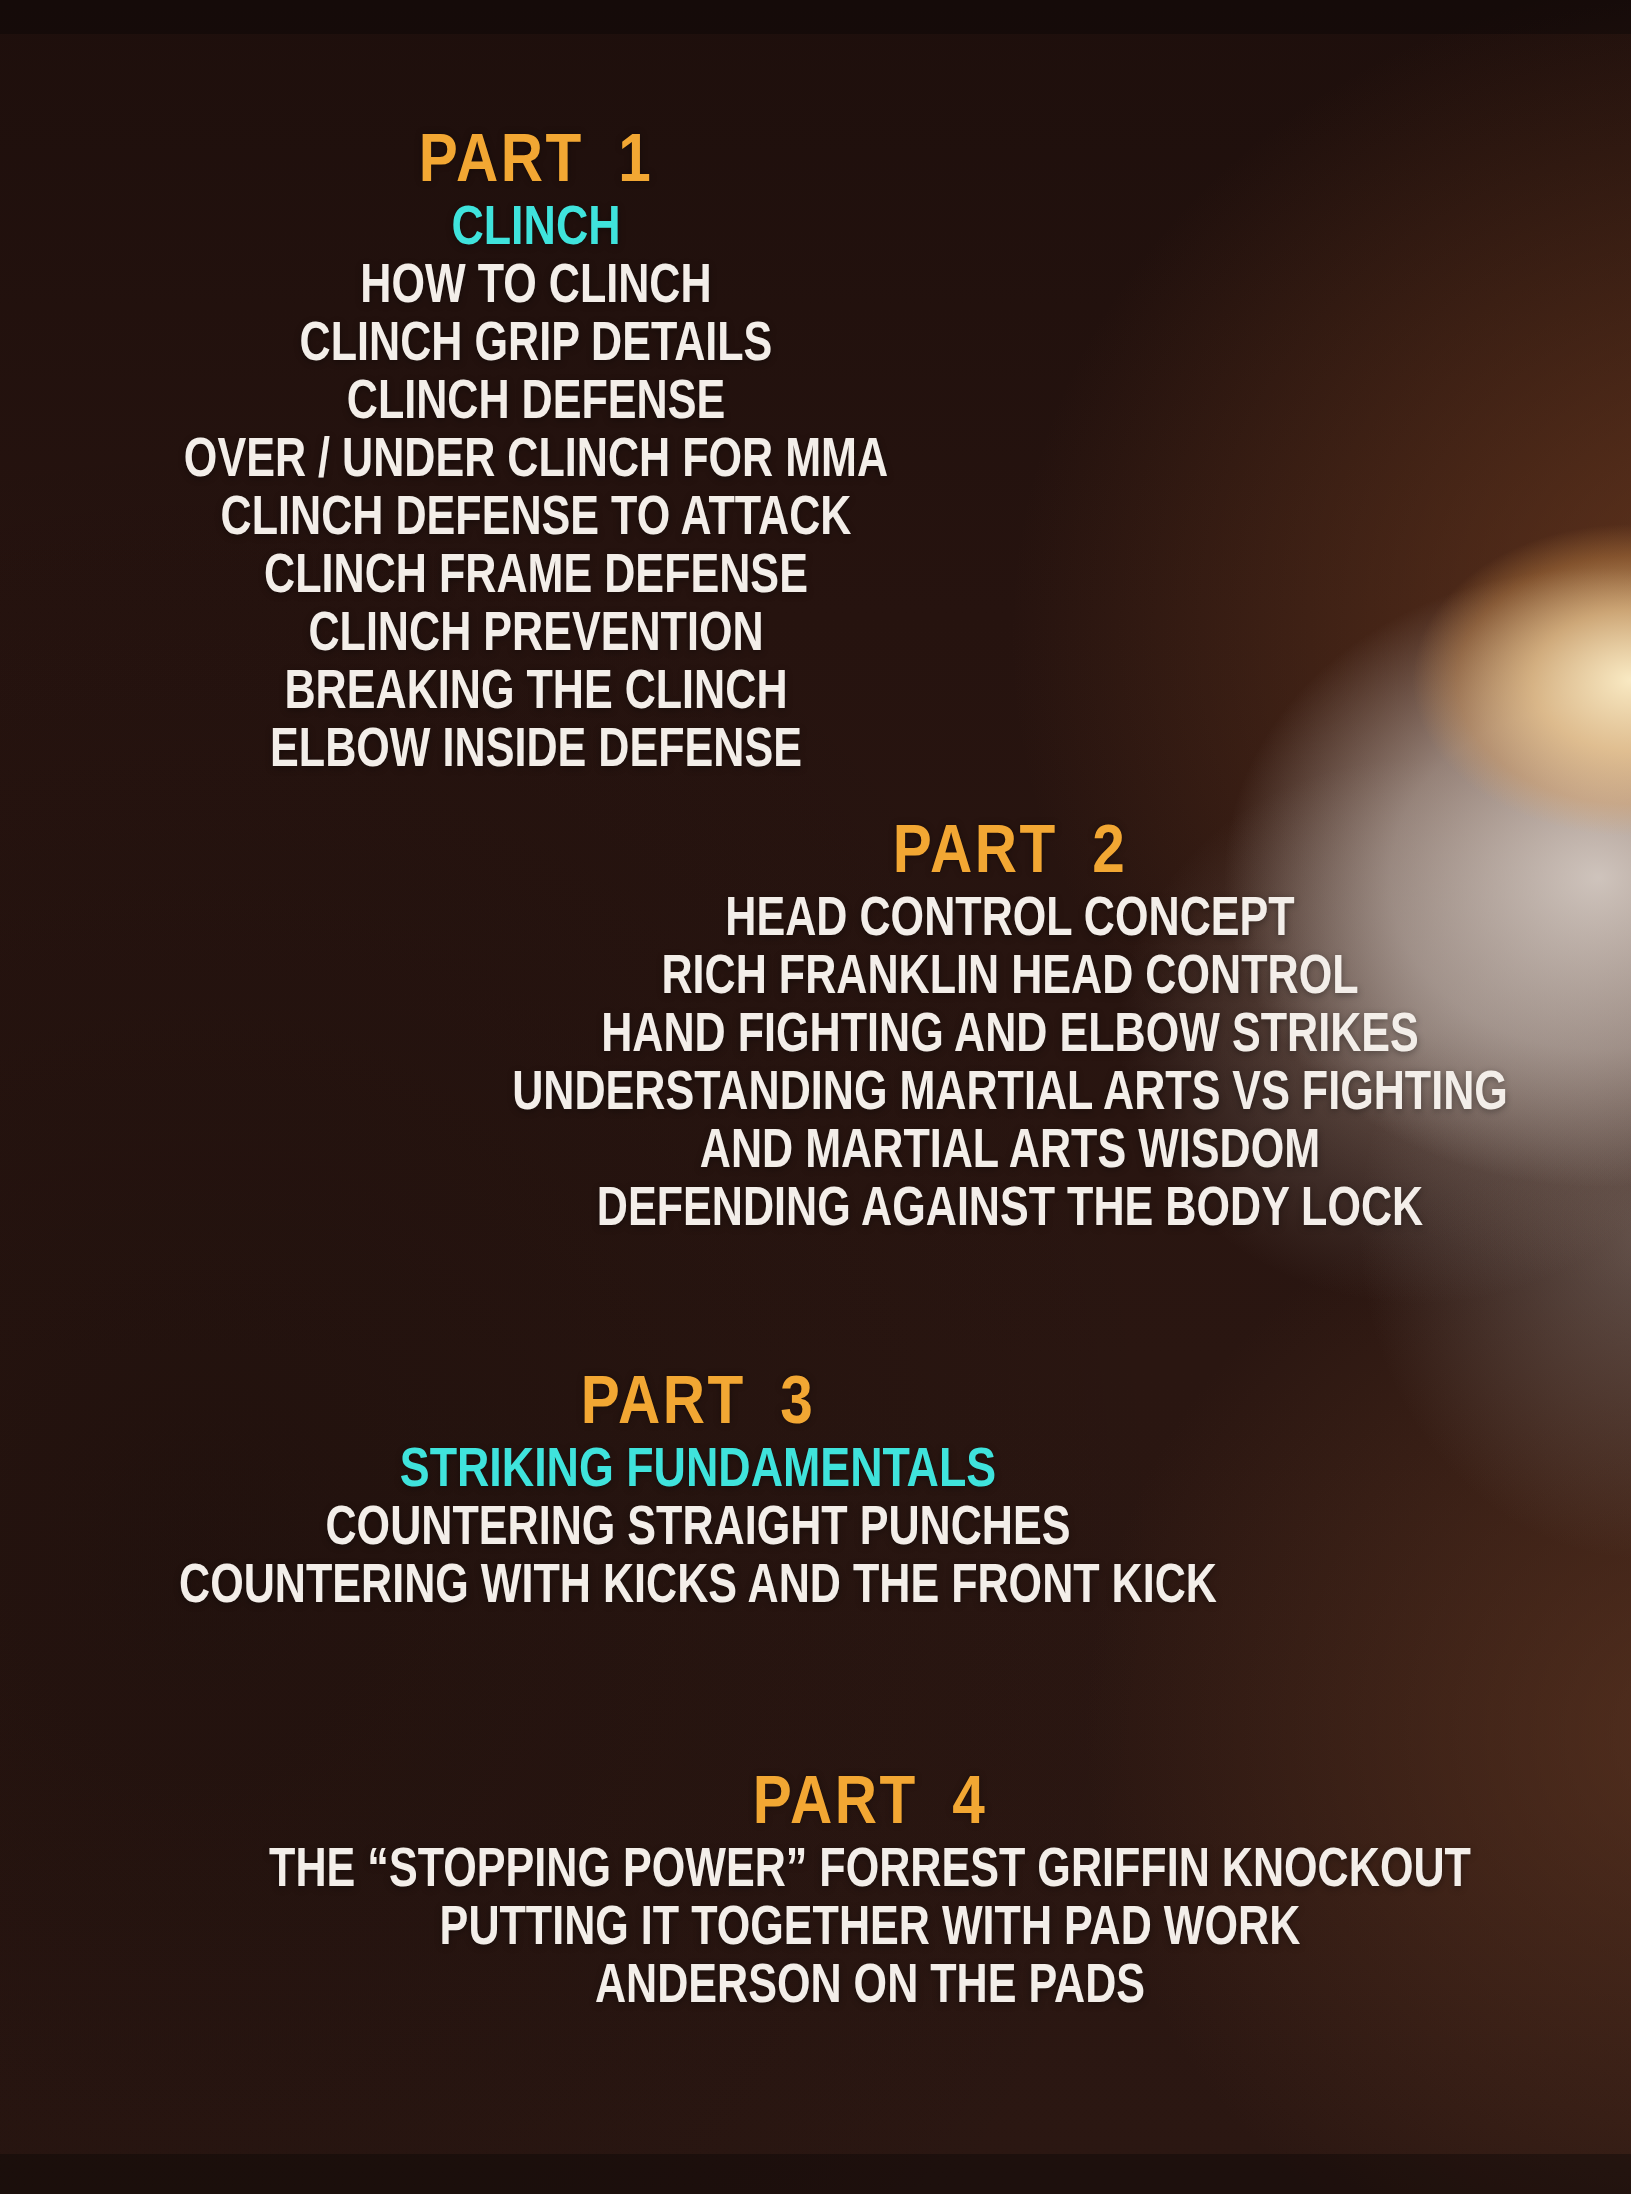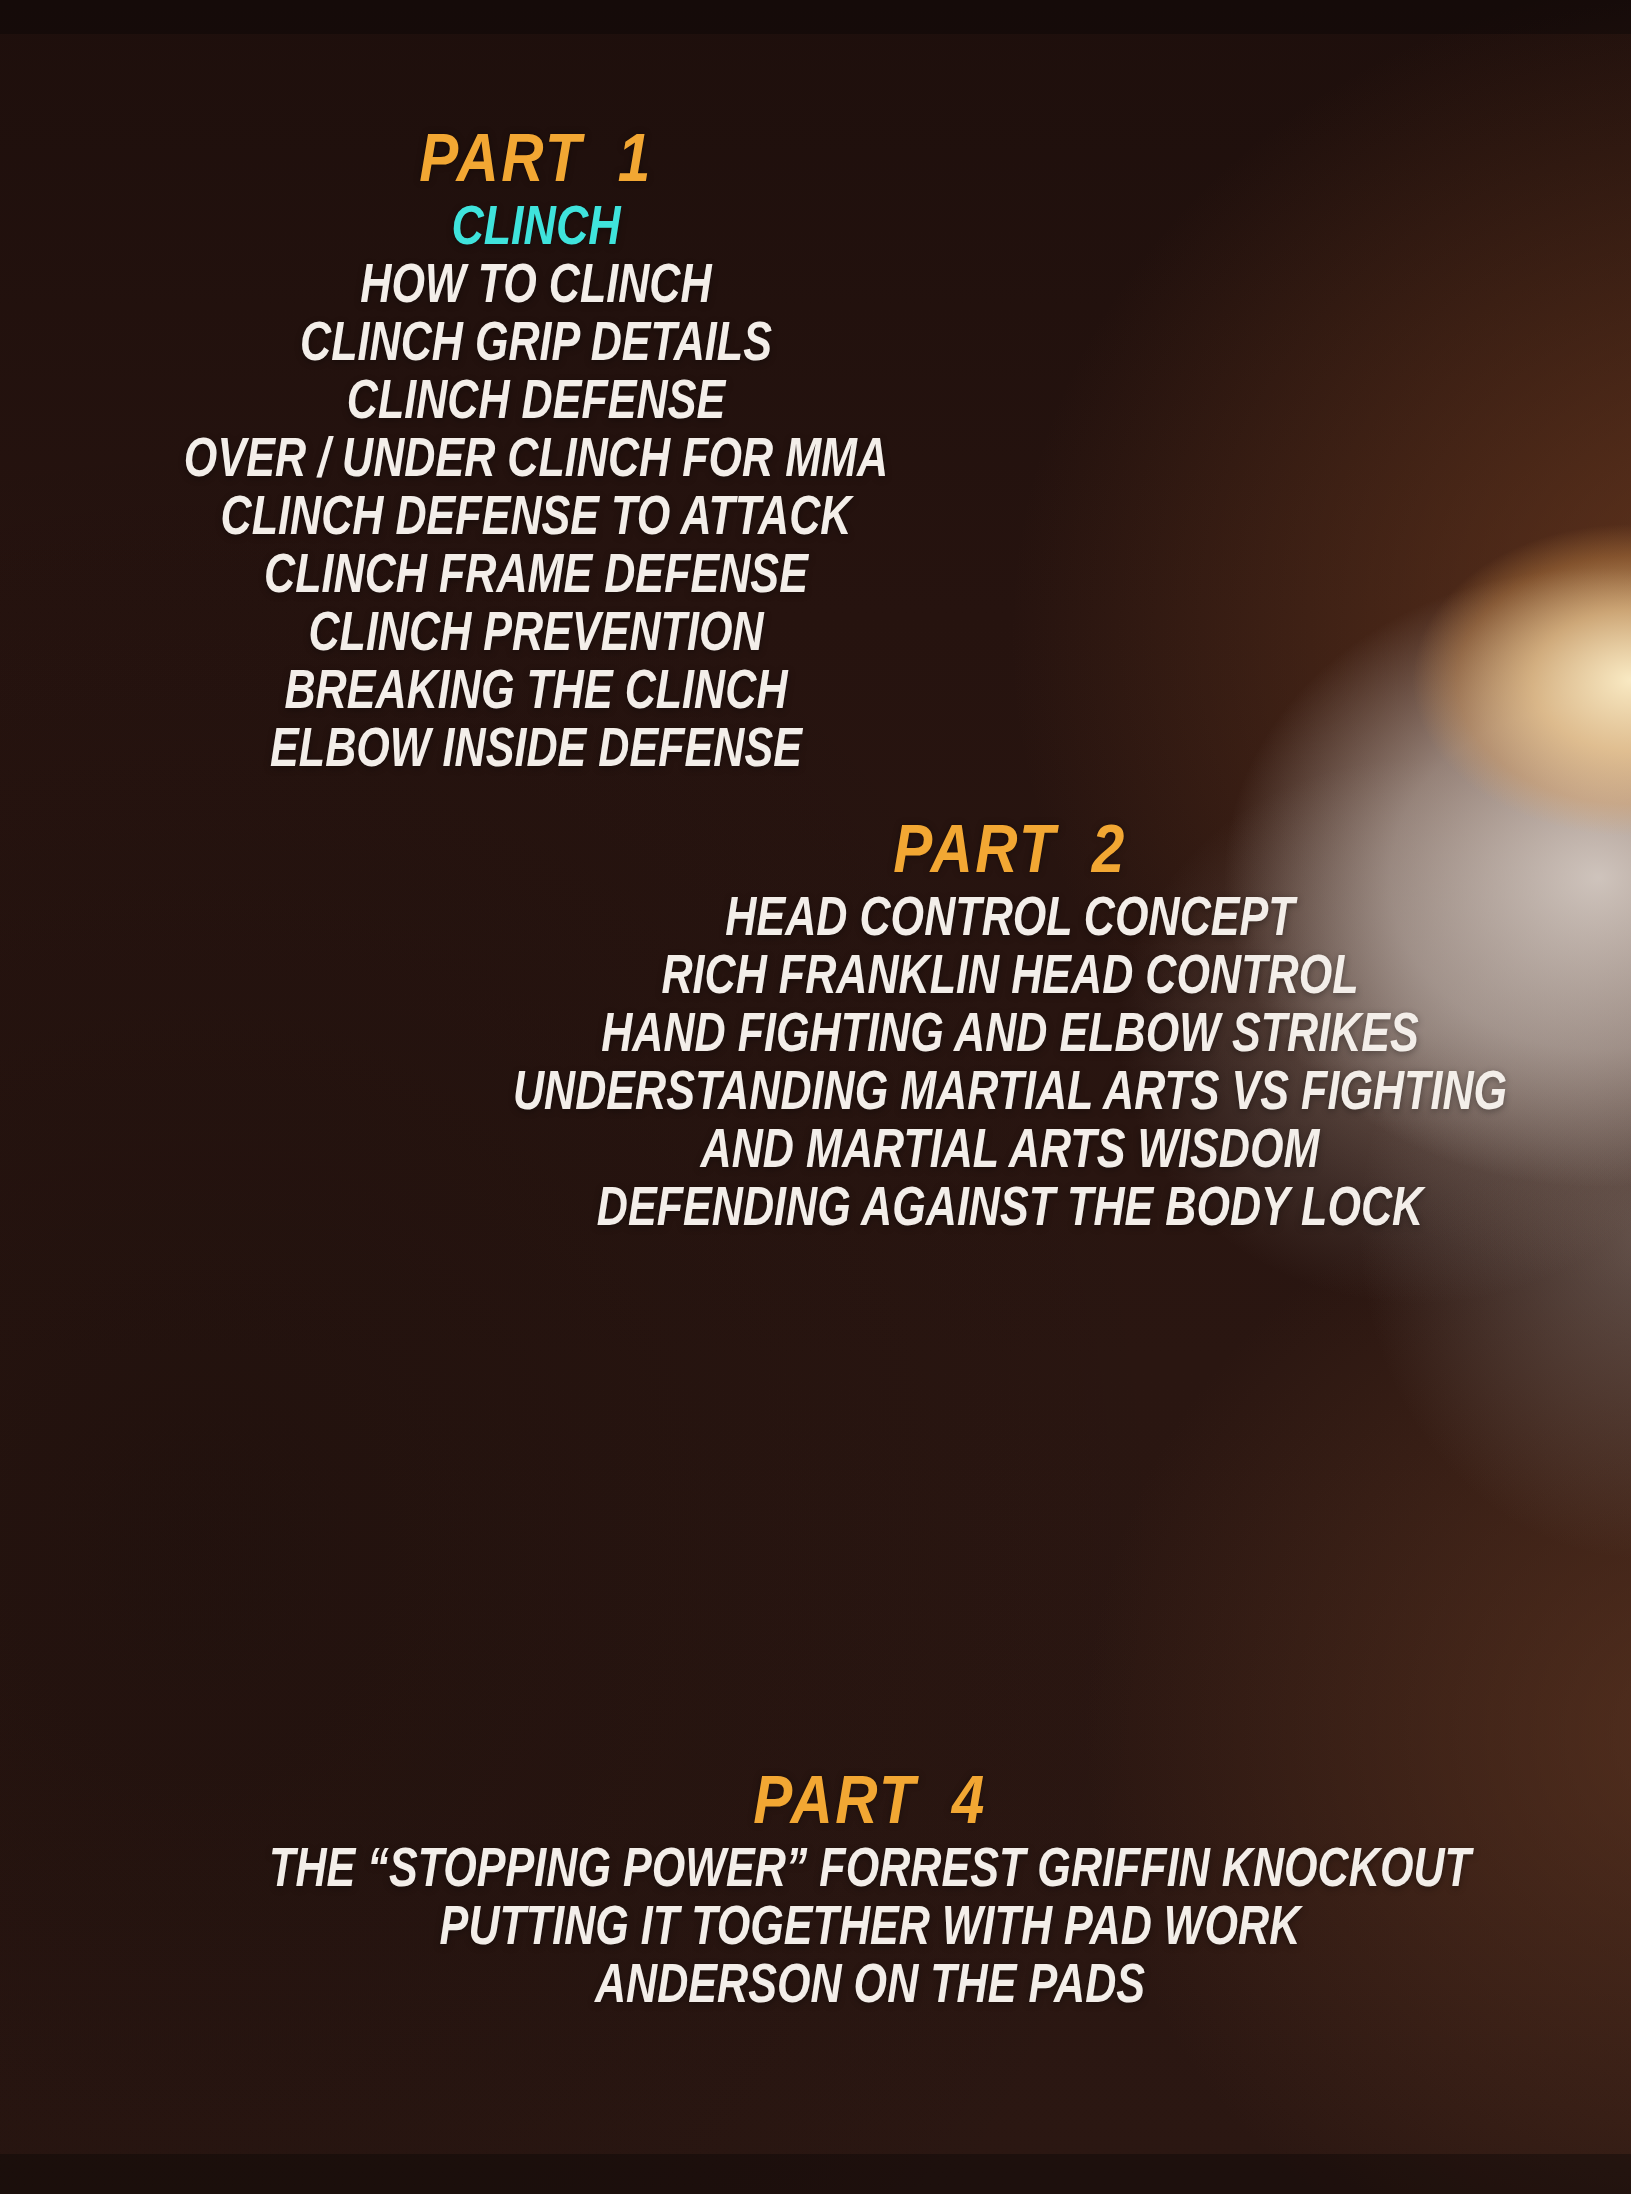--- a/index.html
+++ b/index.html
@@ -56,21 +56,21 @@
     text-shadow:0 2px 8px rgba(0,0,0,0.35);
   }
   .subtitle{
     color:var(--subtitle,#3FE3DC);
     transform:scaleX(0.80);
   }
 </style>
 </head>
 <body>
 
-<div class="stage" style="--heading: #F2A733; --subtitle: #3FE3DC; --item: #F3EEE9; background-color: rgb(36, 19, 16); font-style: italic;">
+<div class="stage" style="--heading: #F2A733; --subtitle: #3FE3DC; --item: #F3EEE9; background-color: rgb(36, 19, 16);">
   <div class="bg"></div>
   <div class="band-top"></div>
   <div class="band-bottom"></div>
 
   <section class="part" style="left:536px;top:118px">
     <div class="heading">PART 1</div>
     <div class="line subtitle">CLINCH</div>
     <div class="line">HOW TO CLINCH</div>
     <div class="line">CLINCH GRIP DETAILS</div>
     <div class="line">CLINCH DEFENSE</div>
@@ -85,20 +85,26 @@
   <section class="part" style="left:1010px;top:809px">
     <div class="heading">PART 2</div>
     <div class="line">HEAD CONTROL CONCEPT</div>
     <div class="line">RICH FRANKLIN HEAD CONTROL</div>
     <div class="line">HAND FIGHTING AND ELBOW STRIKES</div>
     <div class="line">UNDERSTANDING MARTIAL ARTS VS FIGHTING</div>
     <div class="line">AND MARTIAL ARTS WISDOM</div>
     <div class="line">DEFENDING AGAINST THE BODY LOCK</div>
   </section>
 
+  <section class="part" style="left:698px;top:1360px">
+    <div class="heading">PART 3</div>
+    <div class="line subtitle">STRIKING FUNDAMENTALS</div>
+    <div class="line">COUNTERING STRAIGHT PUNCHES</div>
+    <div class="line">COUNTERING WITH KICKS AND THE FRONT KICK</div>
+  </section>
 
   <section class="part" style="left:870px;top:1760px">
     <div class="heading">PART 4</div>
     <div class="line">THE “STOPPING POWER” FORREST GRIFFIN KNOCKOUT</div>
     <div class="line">PUTTING IT TOGETHER WITH PAD WORK</div>
     <div class="line">ANDERSON ON THE PADS</div>
   </section>
 </div>
 
 </body></html>

